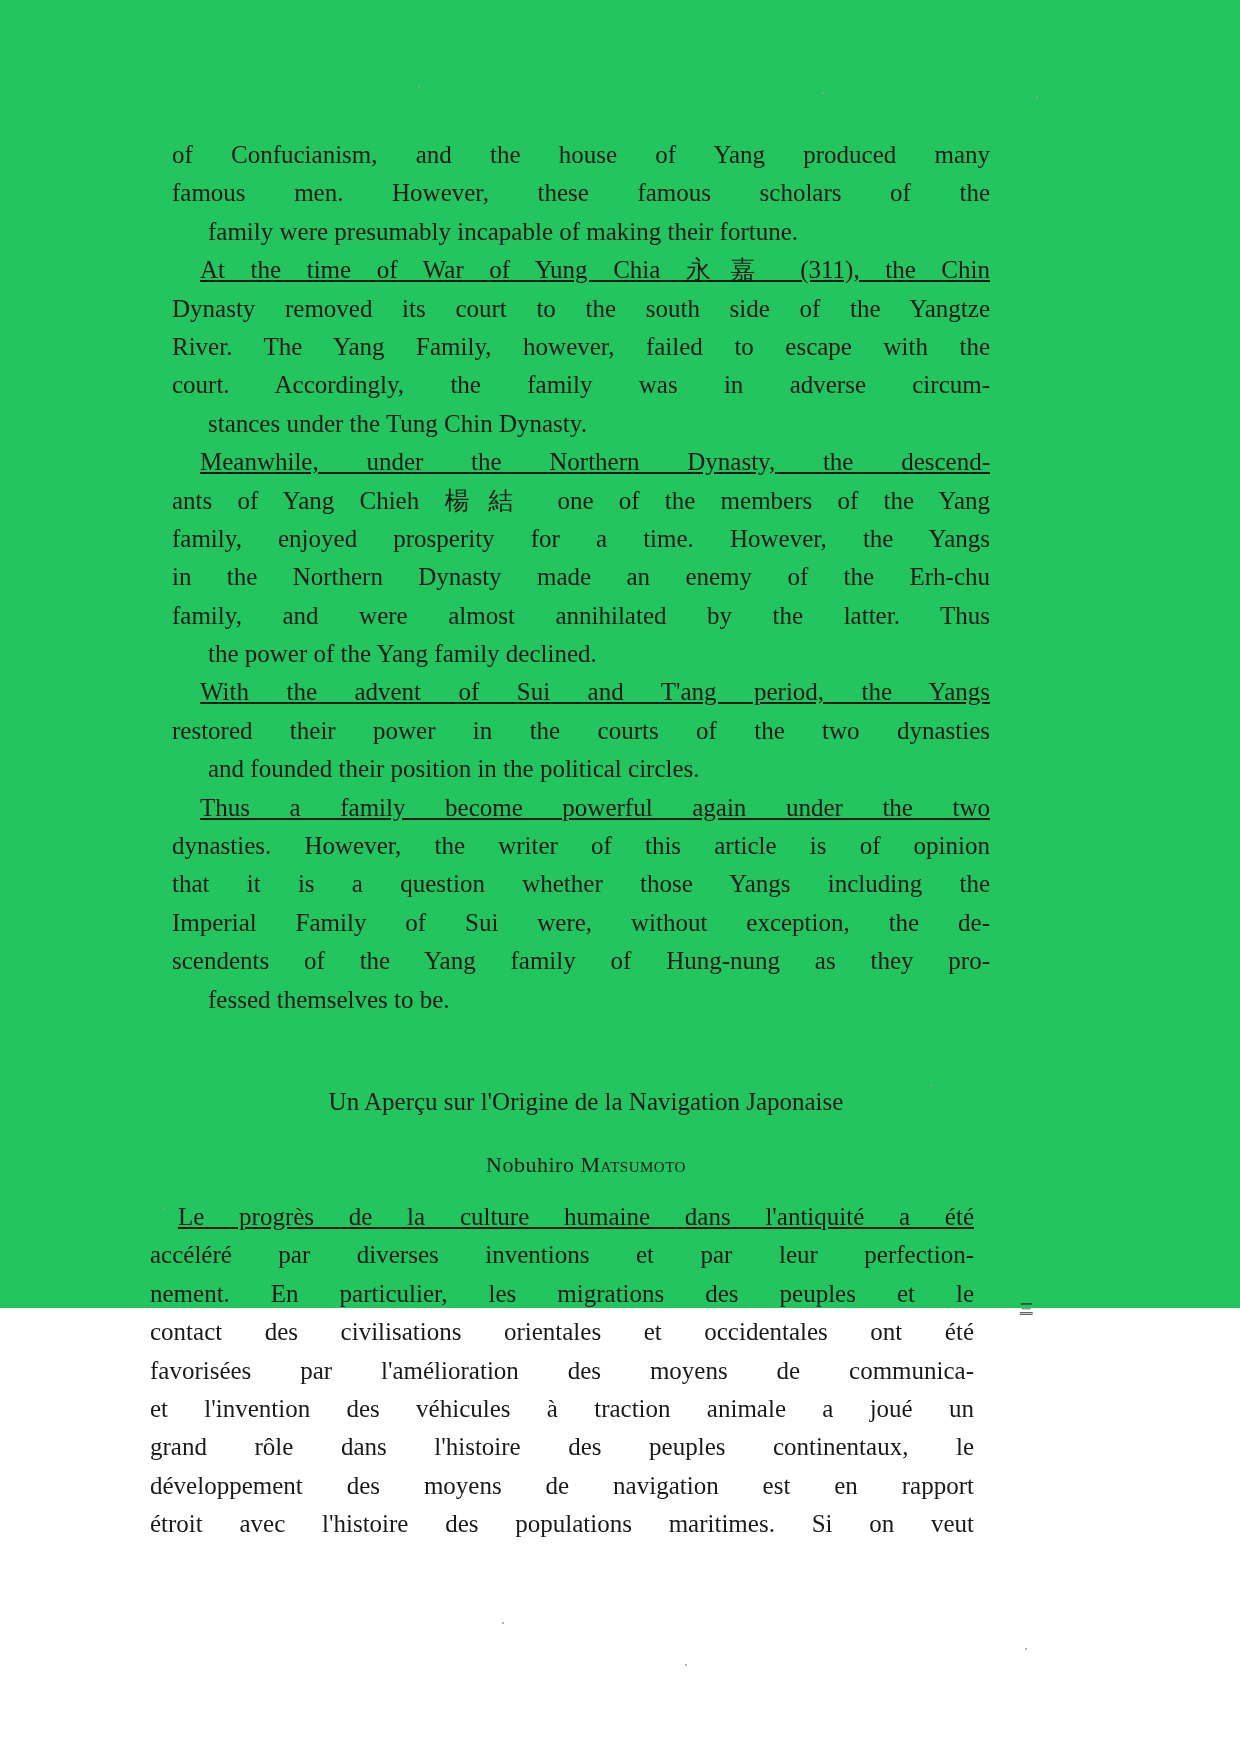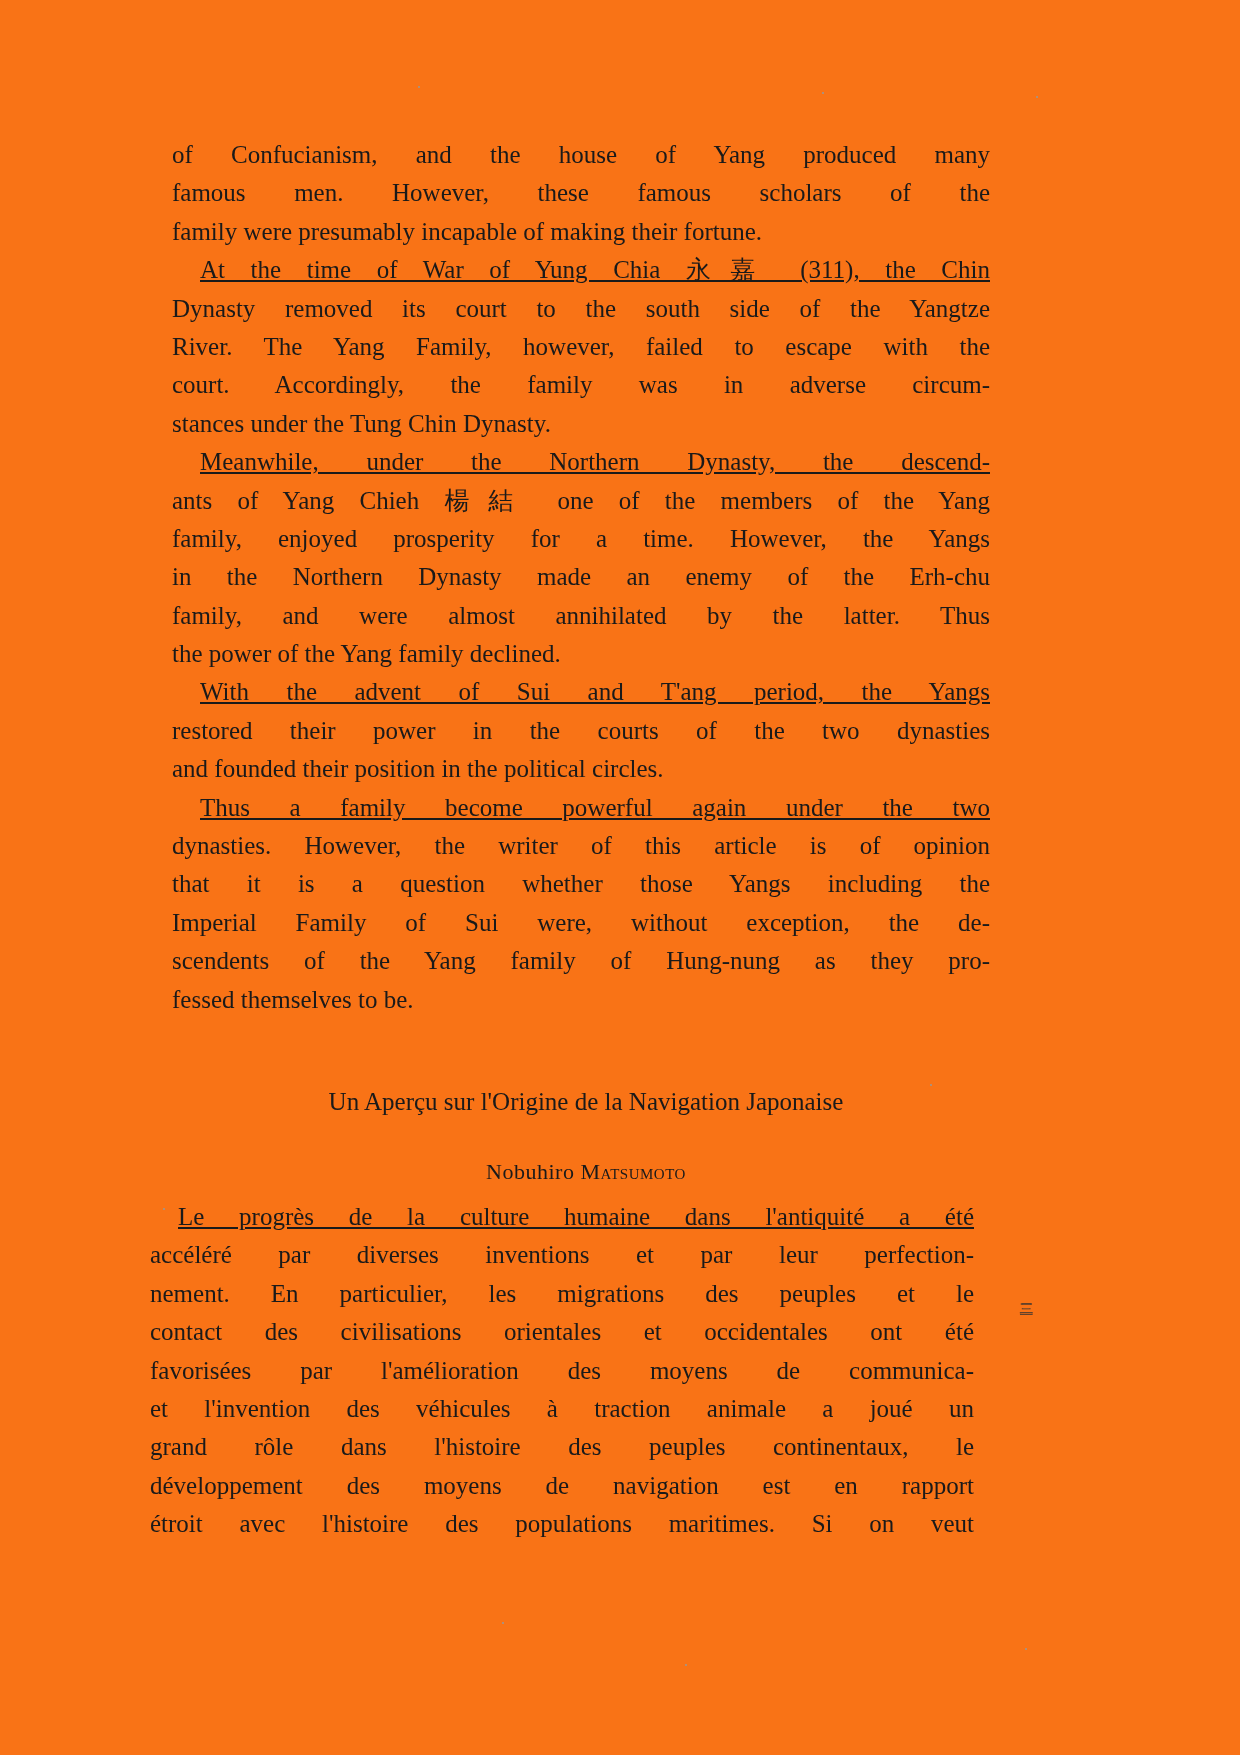--- a/index.html
+++ b/index.html
@@ -1,23 +1,23 @@
 <!DOCTYPE html>
 <html><head>
   <meta charset="utf-8">
   <style>
     html, body { margin: 0; padding: 0; background: #ffffff; }
     body { width: 1240px; height: 1755px; position: relative; overflow: hidden; color: #1a1a1a; }
-    .page { position: absolute; left: 0; top: 0; width: 1240px; height: 1755px; background: #f97316; }
+    .page { position: absolute; left: 0; top: 0; width: 1240px; height: 1308px; background: #22c55e; }
     .block { position: absolute; left: 172px; width: 818px; font-family: "Liberation Serif", serif; font-size: 25px; }
     .line { height: 38.4px; line-height: 38.4px; white-space: nowrap; text-align: justify; text-align-last: justify; }
-    .line.last { text-align-last: left; }
+    .line.last { text-align-last: left; margin-left: 36px; }
     .line.indent { padding-left: 28px; text-decoration: underline; }
     .title { position: absolute; left: 176px; width: 820px; top: 1088px; font-family: "Liberation Serif", serif; font-size: 25px; text-align: center; white-space: nowrap; }
-    .author { position: absolute; left: 176px; width: 820px; top: 1152px; font-family: "Liberation Serif", serif; font-size: 22px; text-align: center; letter-spacing: 0.5px; margin-top: 7px; }
+    .author { position: absolute; left: 176px; width: 820px; top: 1152px; font-family: "Liberation Serif", serif; font-size: 22px; text-align: center; letter-spacing: 0.5px; }
     .author .sc { font-variant: small-caps; }
     .pagenum { position: absolute; left: 1015px; top: 1293px; width: 20px; font-family: "DejaVu Sans", sans-serif; font-size: 14px; line-height: 16px; color: #333; text-align: center; }
     .speck { position: absolute; width: 2px; height: 2px; background: #999; border-radius: 1px; }
   </style>
 </head>
 <body>
 
 <div class="page">
 
   <div class="block" style="top:136px;">

